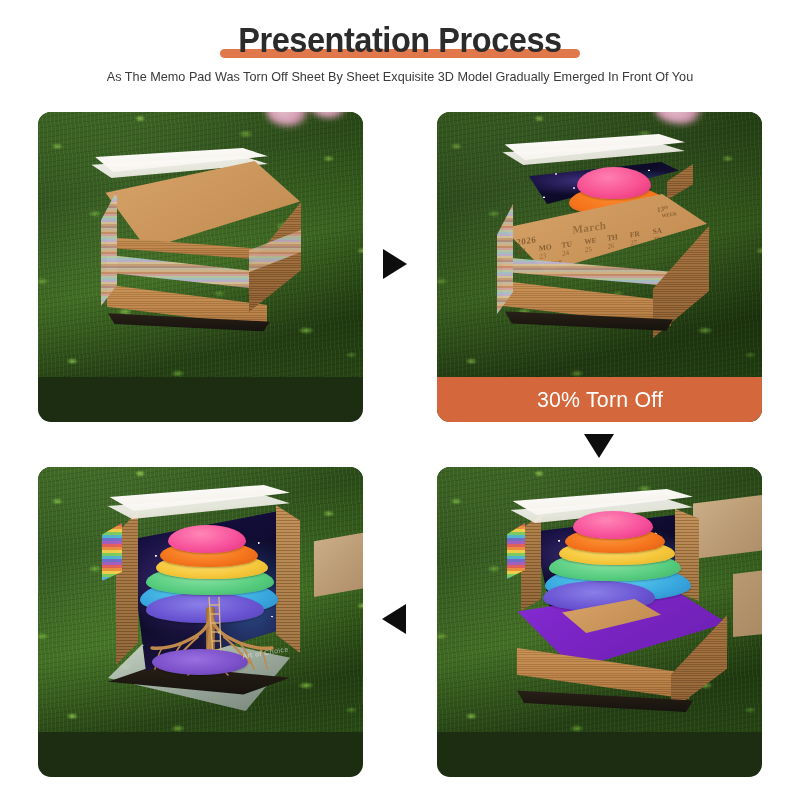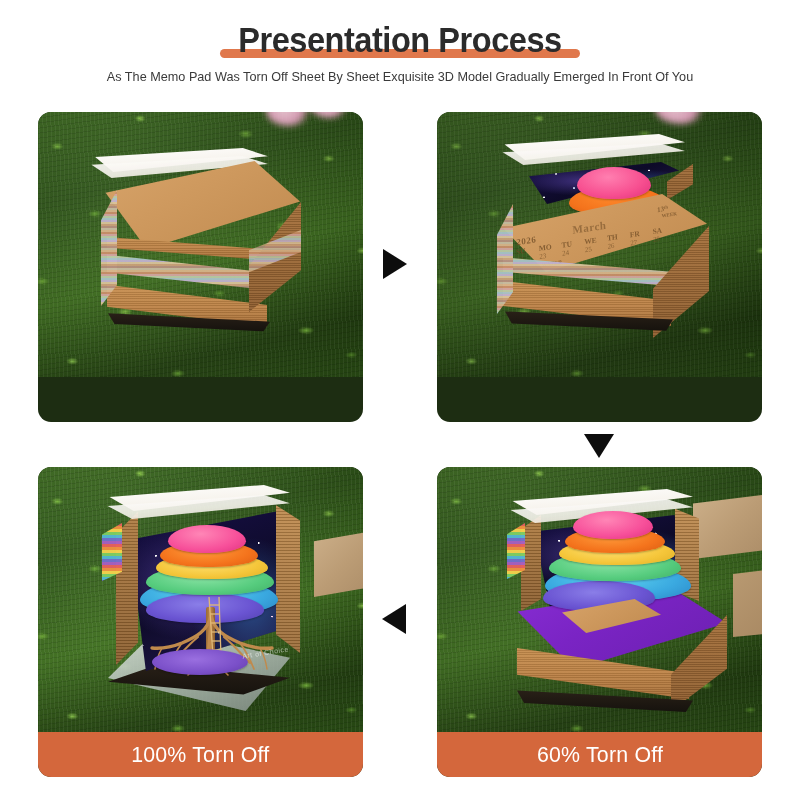--- a/index.html
+++ b/index.html
@@ -326,20 +326,23 @@
           <div class="kraft-front" style="position:absolute; left:22px; top:142px; width:168px; height:50px;
                       clip-path: polygon(0% 10%, 100% 50%, 100% 100%, 0% 60%);"></div>
           <div class="kraft-side" style="position:absolute; left:172px; top:92px; width:56px; height:112px;
                       clip-path: polygon(0% 56%, 100% 0%, 100% 58%, 0% 100%);"></div>
           <div class="rainbow-band" style="position:absolute; left:16px; top:70px; width:16px; height:110px;
                       clip-path: polygon(0% 28%, 100% 0%, 100% 80%, 0% 100%);"></div>
           <div class="base-black" style="position:absolute; left:24px; top:176px; width:168px; height:24px;
                       clip-path: polygon(0% 6%, 100% 40%, 96% 86%, 4% 56%);"></div>
         </div>
       </div>
+      <div class="caption">
+        <span class="caption-text">30% Torn Off</span>
+      </div>
     </div>
 
     <div class="card bl">
       <div class="photo">
         <div class="moss bright"></div>
 
         <div class="cardboard" style="left:276px; top:62px; width:70px; height:68px;
                     clip-path: polygon(0% 18%, 100% 0%, 100% 82%, 0% 100%);"></div>
 
         <div class="pad" style="left:42px; top:14px; width:250px; height:240px;">
@@ -411,23 +414,20 @@
               <line x1="8.4" y1="53" x2="16.8" y2="53"></line>
             </g>
           </svg>
 
           <div class="canopy cfoam" style="left:72px; top:168px; width:96px; height:26px; border-radius:50%;
                       background: radial-gradient(ellipse at 45% 40%, #9a6fe0 0%, #7a4fc8 60%, #5e3aa4 100%);"></div>
 
           <div class="watermark" style="left:162px; top:168px;">Art of Choice</div>
         </div>
       </div>
-      <div class="caption">
-        <span class="caption-text">100% Torn Off</span>
-      </div>
     </div>
 
     <div class="card br">
       <div class="photo">
         <div class="moss"></div>
 
         <div class="cardboard" style="left:256px; top:26px; width:86px; height:66px;
                     clip-path: polygon(0% 16%, 100% 0%, 100% 84%, 0% 100%);"></div>
         <div class="cardboard shade" style="left:296px; top:100px; width:60px; height:70px;
                     clip-path: polygon(0% 10%, 100% 0%, 100% 92%, 0% 100%);"></div>
@@ -473,23 +473,20 @@
                       clip-path: polygon(10% 40%, 76% 0%, 100% 46%, 32% 100%);"></div>
 
           <div class="kraft-front" style="position:absolute; left:38px; top:158px; width:172px; height:58px;
                       clip-path: polygon(0% 12%, 100% 56%, 100% 100%, 0% 58%);"></div>
           <div class="kraft-side" style="position:absolute; left:192px; top:132px; width:56px; height:96px;
                       clip-path: polygon(0% 62%, 100% 0%, 100% 56%, 0% 100%);"></div>
           <div class="base-black" style="position:absolute; left:38px; top:206px; width:176px; height:26px;
                       clip-path: polygon(0% 6%, 100% 44%, 96% 88%, 4% 54%);"></div>
         </div>
       </div>
-      <div class="caption">
-        <span class="caption-text">60% Torn Off</span>
-      </div>
     </div>
   </div>
 
   <div class="arrow right"></div>
   <div class="arrow down"></div>
   <div class="arrow left"></div>
 
 </div>
 
 </body></html>

